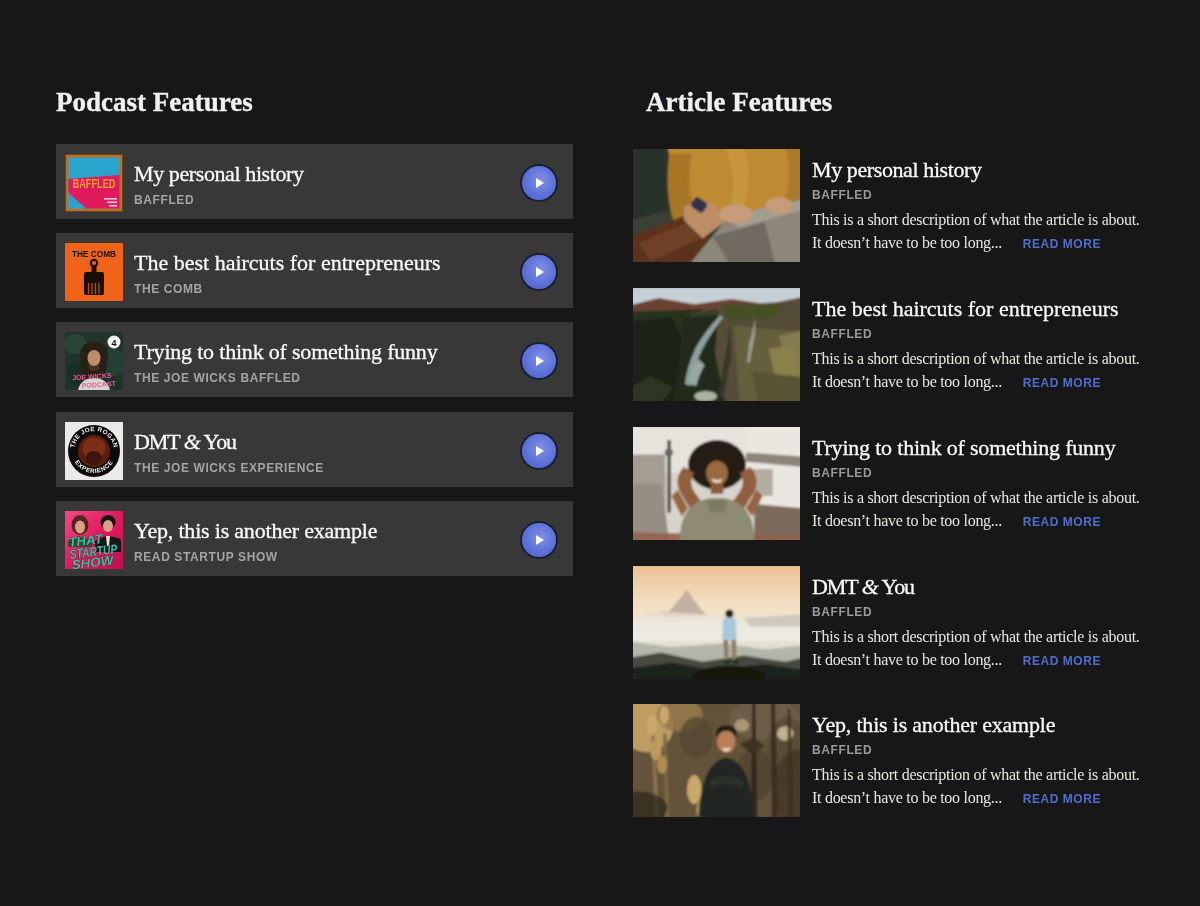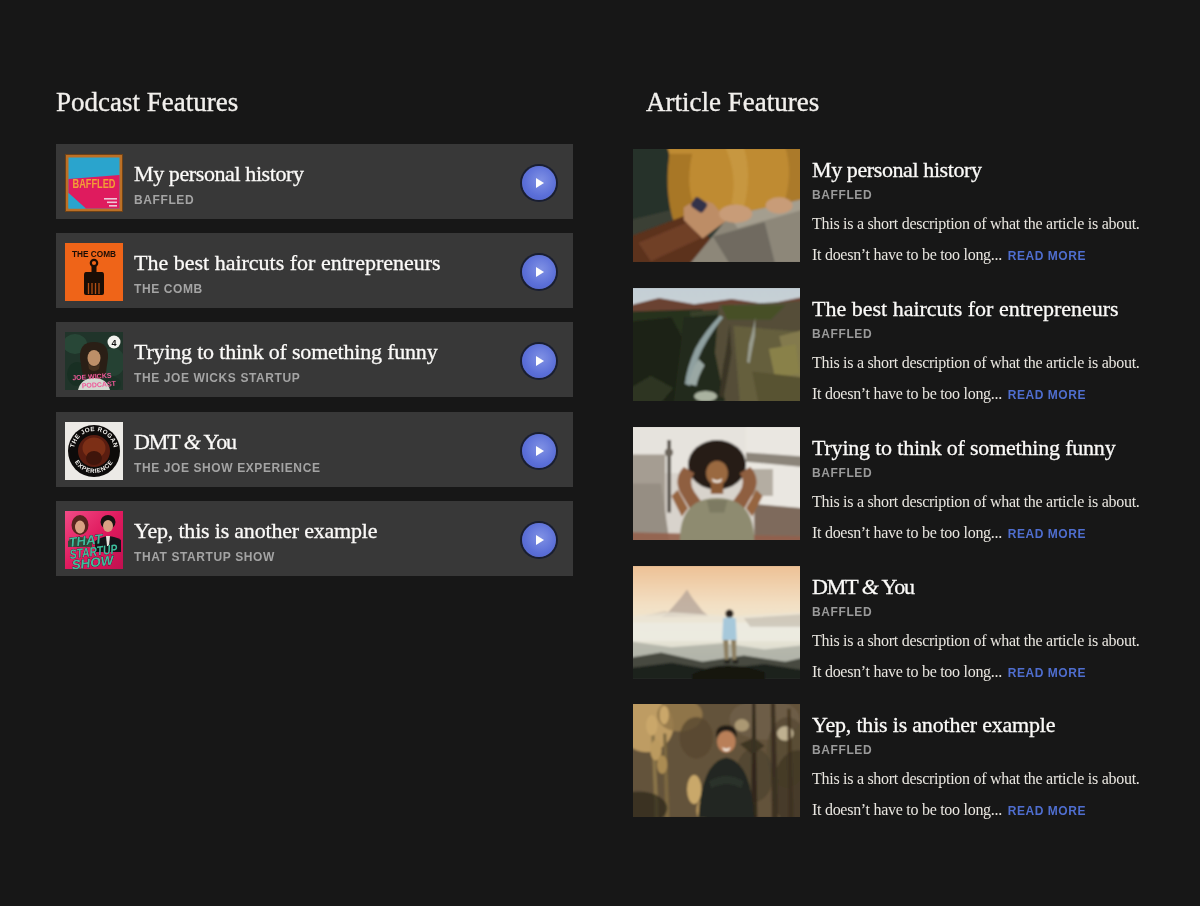--- a/index.html
+++ b/index.html
@@ -1,18 +1,18 @@
 <!DOCTYPE html>
 <html><head>
 <meta charset="utf-8">
 <style>
 * { margin:0; padding:0; box-sizing:border-box; }
 html,body { width:1200px; height:906px; background:#171717; overflow:hidden;
   font-family:"Liberation Sans", sans-serif; }
-h2 { position:absolute; font-family:"Liberation Serif", serif; font-weight:400;
+h2 { position:absolute; font-family:"Liberation Serif", serif; font-weight:700;
   color:#f2f0ed; font-size:27px; line-height:27px; letter-spacing:0px; white-space:nowrap;
   -webkit-text-stroke:0.35px #f2f0ed; }
 .card { position:absolute; left:56px; width:517px; height:75px; background:#383838; }
 .thumb { position:absolute; left:9px; top:10px; width:58px; height:58px; }
 .ctitle { position:absolute; left:78px; top:19px; font-family:"Liberation Serif", serif;
   font-size:22px; line-height:22px; color:#fbfaf8; white-space:nowrap;
   -webkit-text-stroke:0.3px #fbfaf8; }
 .clabel { position:absolute; left:78px; top:50px; font-size:12px; line-height:12px;
   font-weight:bold; color:#a4a4a4; letter-spacing:0.6px; white-space:nowrap; }
 .play { position:absolute; left:466px; top:22px; width:34px; height:34px; border-radius:50%;
@@ -21,24 +21,24 @@
 .play::after { content:""; position:absolute; left:14px; top:11.5px; width:0; height:0;
   border-left:8px solid #fdfdfd; border-top:5.5px solid transparent; border-bottom:5.5px solid transparent; }
 .arow { position:absolute; left:633px; }
 .aimg { position:absolute; left:0; top:0; width:167px; height:113px; }
 .atitle { position:absolute; left:179px; top:10px; font-family:"Liberation Serif", serif;
   font-size:22px; line-height:22px; color:#fbfaf8; white-space:nowrap;
   -webkit-text-stroke:0.3px #fbfaf8; }
 .alabel { position:absolute; left:179px; top:40px; font-size:12px; line-height:12px;
   font-weight:bold; color:#9a9a9a; letter-spacing:0.6px; white-space:nowrap; }
 .adesc { position:absolute; left:179px; top:58.5px; width:360px;
-  font-family:"Liberation Serif", serif; font-size:16px; line-height:31px; color:#e9e6e0;
+  font-family:"Liberation Serif", serif; font-size:16px; line-height:23px; color:#e9e6e0;
   letter-spacing:-0.28px; white-space:nowrap; }
 .rm { font-family:"Liberation Sans", sans-serif; font-size:12px; font-weight:bold;
-  color:#4f6ecf; letter-spacing:0.55px; margin-left:2px; }
+  color:#4f6ecf; letter-spacing:0.55px; margin-left:17px; }
 </style>
 </head>
 <body>
 <h2 style="left:56px; top:88.5px;">Podcast Features</h2>
 <h2 style="left:646px; top:88.5px;">Article Features</h2>
 
 <div class="card" style="top:144px;">
   <svg class="thumb" viewBox="0 0 58 58">
     <rect width="58" height="58" fill="#6e4217"></rect>
     <rect x="1" y="1" width="56" height="56" fill="#bc7026"></rect>
@@ -84,40 +84,40 @@
     <path d="M15,26 q-1,-16 14,-16 q15,0 14,16 l-2,14 q-3,8 -12,8 q-9,0 -12,-8 z" fill="#2a1f16"></path>
     <ellipse cx="29" cy="26" rx="6.5" ry="8" fill="#bd8f68"></ellipse>
     <path d="M23,31 q6,7 12,0 l-1,6 q-5,4 -10,0 z" fill="#45311f"></path>
     <path d="M13,58 q3,-12 16,-12 q13,0 16,12 z" fill="#d4d8d0"></path>
     <circle cx="49" cy="10" r="6.5" fill="#f2f2ee"></circle>
     <text x="49" y="13.5" font-family="Liberation Sans" font-size="9" font-weight="bold" fill="#111" text-anchor="middle">4</text>
     <text x="27" y="47" font-family="Liberation Sans" font-size="7" font-weight="bold" fill="#f0599a" text-anchor="middle" transform="rotate(-4 27 47)">JOE WICKS</text>
     <text x="34" y="55" font-family="Liberation Sans" font-size="7" font-weight="bold" fill="#f0599a" text-anchor="middle" transform="rotate(-4 34 55)">PODCAST</text>
   </svg>
   <div class="ctitle" style="letter-spacing:-0.2px;">Trying to think of something funny</div>
-  <div class="clabel">THE JOE WICKS STARTUP</div>
+  <div class="clabel">THE JOE WICKS BAFFLED</div>
   <div class="play"></div>
 </div>
 
 <div class="card" style="top:412px;">
   <svg class="thumb" viewBox="0 0 58 58">
     <rect width="58" height="58" fill="#eceae6"></rect>
     <circle cx="29" cy="29" r="26" fill="#0d0b0a"></circle>
     <circle cx="29" cy="29" r="16" fill="#5a1d10"></circle>
     <ellipse cx="29" cy="26" rx="11.5" ry="10.5" fill="#7c2f16"></ellipse>
     <ellipse cx="29" cy="36" rx="8" ry="7" fill="#3f150b"></ellipse>
     <defs>
       <path id="arcT" d="M9,29 a20,20 0 0 1 40,0" fill="none"></path>
       <path id="arcB" d="M7,29 a22,22 0 0 0 44,0" fill="none"></path>
     </defs>
     <text font-family="Liberation Sans" font-size="6.2" font-weight="bold" fill="#f5f3ef" letter-spacing="0.4"><textPath href="#arcT" startOffset="50%" text-anchor="middle">THE JOE ROGAN</textPath></text>
     <text font-family="Liberation Sans" font-size="6.2" font-weight="bold" fill="#f5f3ef" letter-spacing="0.6"><textPath href="#arcB" startOffset="50%" text-anchor="middle">EXPERIENCE</textPath></text>
   </svg>
   <div class="ctitle" style="letter-spacing:-1.05px;">DMT <span style="font-style:italic">&amp;</span> You</div>
-  <div class="clabel">THE JOE SHOW EXPERIENCE</div>
+  <div class="clabel">THE JOE WICKS EXPERIENCE</div>
   <div class="play"></div>
 </div>
 
 <div class="card" style="top:501px;">
   <svg class="thumb" viewBox="0 0 58 58">
     <defs>
       <linearGradient id="pk" x1="0" y1="0" x2="1" y2="1">
         <stop offset="0" stop-color="#f14b86"></stop>
           <stop offset="0.5" stop-color="#e01a5e"></stop>
           <stop offset="1" stop-color="#c01050"></stop>
@@ -131,21 +131,21 @@
     <ellipse cx="43" cy="15" rx="5" ry="6" fill="#d9a183"></ellipse>
     <path d="M30,30 q13,-9 26,-1 v12 h-26 z" fill="#15151a"></path>
     <polygon points="41,25 45,25 44,35 42,35" fill="#e8e4de"></polygon>
     <g font-family="Liberation Sans" font-weight="bold" font-style="italic" fill="#3dbf9e" text-anchor="middle" stroke="#19151a" stroke-width="0.5" paint-order="stroke">
       <text x="21" y="34" font-size="13" transform="rotate(-7 21 34)" textLength="34" lengthAdjust="spacingAndGlyphs">THAT</text>
       <text x="29" y="45" font-size="13" transform="rotate(-7 29 45)" textLength="48" lengthAdjust="spacingAndGlyphs">STARTUP</text>
       <text x="28" y="56" font-size="13" transform="rotate(-7 28 56)" textLength="42" lengthAdjust="spacingAndGlyphs">SHOW</text>
     </g>
   </svg>
   <div class="ctitle" style="letter-spacing:-0.2px;">Yep, this is another example</div>
-  <div class="clabel">THAT STARTUP SHOW</div>
+  <div class="clabel">READ STARTUP SHOW</div>
   <div class="play"></div>
 </div>
 
 <div class="arow" style="top:149px; width:520px; height:112px;">
   <svg class="aimg" viewBox="0 0 167 112">
     <defs>
         <filter id="bl1" x="-5%" y="-5%" width="110%" height="110%">
           <feGaussianBlur stdDeviation="1.1"></feGaussianBlur>
         </filter>
       </defs>

